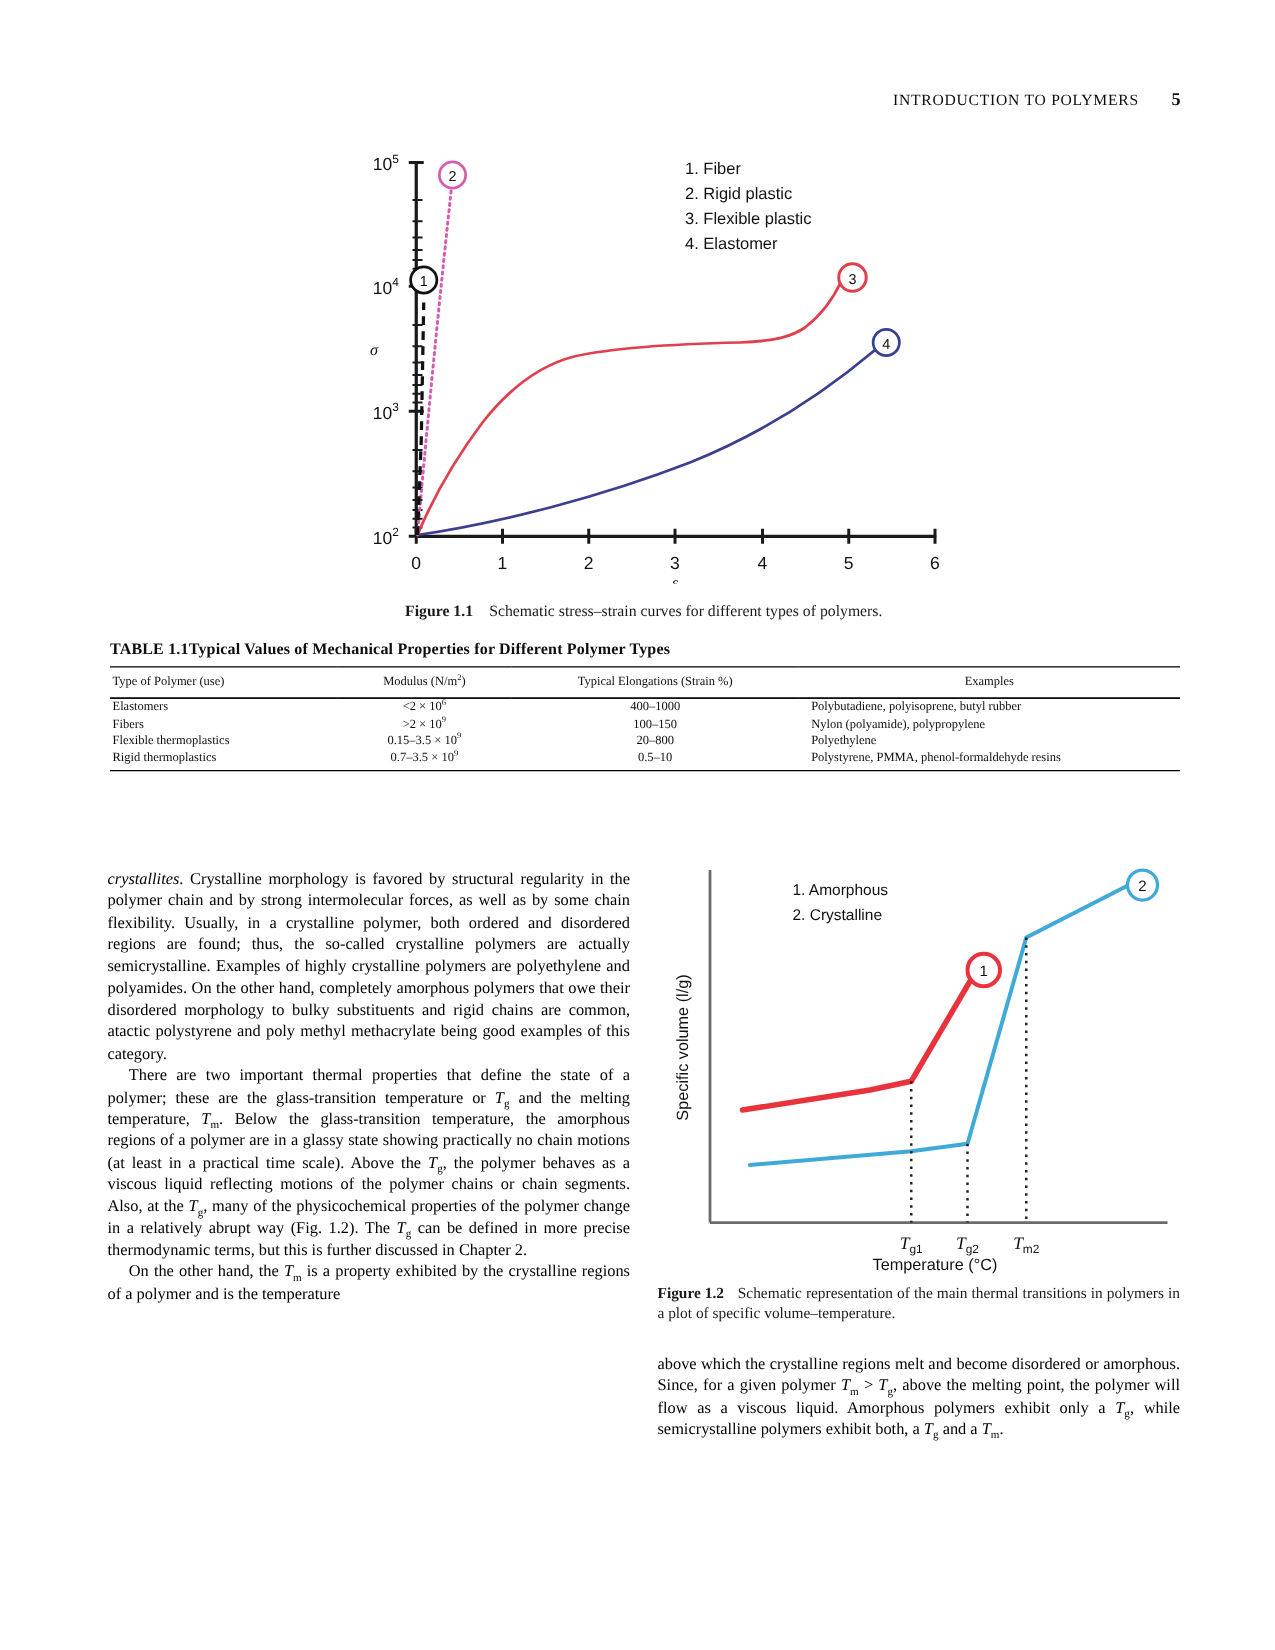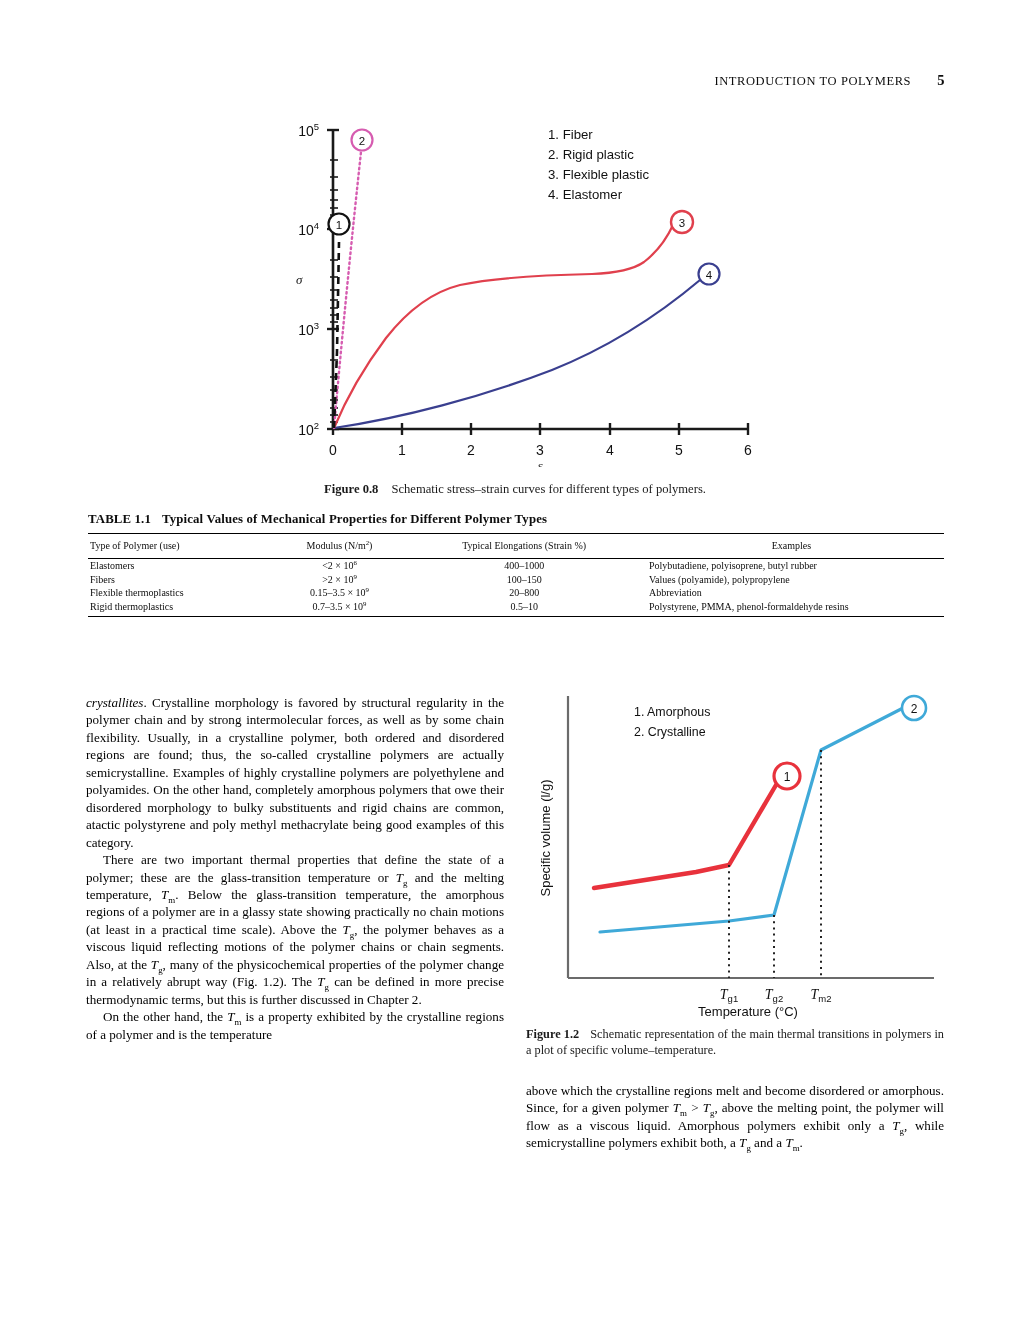--- a/index.html
+++ b/index.html
@@ -77,21 +77,21 @@
     left: 88px;
     top: 512px;
     width: 856px;
   }
   .table-title {
     font-size: 12.8px;
     font-weight: bold;
     letter-spacing: 0.15px;
     padding-bottom: 6px;
   }
-  .table-title .tnum { margin-right: 11px; }
+  .table-title .tnum { margin-right: 0; }
   table.t11 {
     width: 856px;
     border-collapse: collapse;
     font-size: 10px;
   }
   table.t11 thead th {
     font-weight: normal;
     padding: 6px 0 7px 0;
     border-top: 1.6px solid #000;
     border-bottom: 1px solid #000;
@@ -267,21 +267,21 @@
       <g font-family="Liberation Sans, sans-serif" font-size="13.2" fill="#111111">
         <text x="266" y="27">1. Fiber</text>
         <text x="266" y="47">2. Rigid plastic</text>
         <text x="266" y="67">3. Flexible plastic</text>
         <text x="266" y="87">4. Elastomer</text>
       </g>
     </svg>
   </div>
 
   <div class="fig-caption cap1">
-    <span class="cap-num">Figure 0.8</span><span>Schematic stress–strain curves for different types of polymers.</span>
+    <span class="cap-num">Figure 1.1</span><span>Schematic stress–strain curves for different types of polymers.</span>
   </div>
 
   <div class="table-wrap">
     <div class="table-title">
       <span class="tnum">TABLE 1.1</span><span>Typical Values of Mechanical Properties for Different Polymer Types</span>
     </div>
     <table class="t11">
       <thead>
         <tr>
           <th class="c0">Type of Polymer (use)</th>
@@ -294,27 +294,27 @@
         <tr>
           <td class="c0">Elastomers</td>
           <td class="c1"><span>&lt;2 × 10</span><sup>6</sup></td>
           <td class="c2">400–1000</td>
           <td class="c3">Polybutadiene, polyisoprene, butyl rubber</td>
         </tr>
         <tr>
           <td class="c0">Fibers</td>
           <td class="c1"><span>&gt;2 × 10</span><sup>9</sup></td>
           <td class="c2">100–150</td>
-          <td class="c3">Values (polyamide), polypropylene</td>
+          <td class="c3">Nylon (polyamide), polypropylene</td>
         </tr>
         <tr>
           <td class="c0">Flexible thermoplastics</td>
           <td class="c1"><span>0.15–3.5 × 10</span><sup>9</sup></td>
           <td class="c2">20–800</td>
-          <td class="c3">Abbreviation</td>
+          <td class="c3">Polyethylene</td>
         </tr>
         <tr>
           <td class="c0">Rigid thermoplastics</td>
           <td class="c1"><span>0.7–3.5 × 10</span><sup>9</sup></td>
           <td class="c2">0.5–10</td>
           <td class="c3">Polystyrene, PMMA, phenol-formaldehyde resins</td>
         </tr>
       </tbody>
     </table>
     <div class="trule-bottom"></div>

